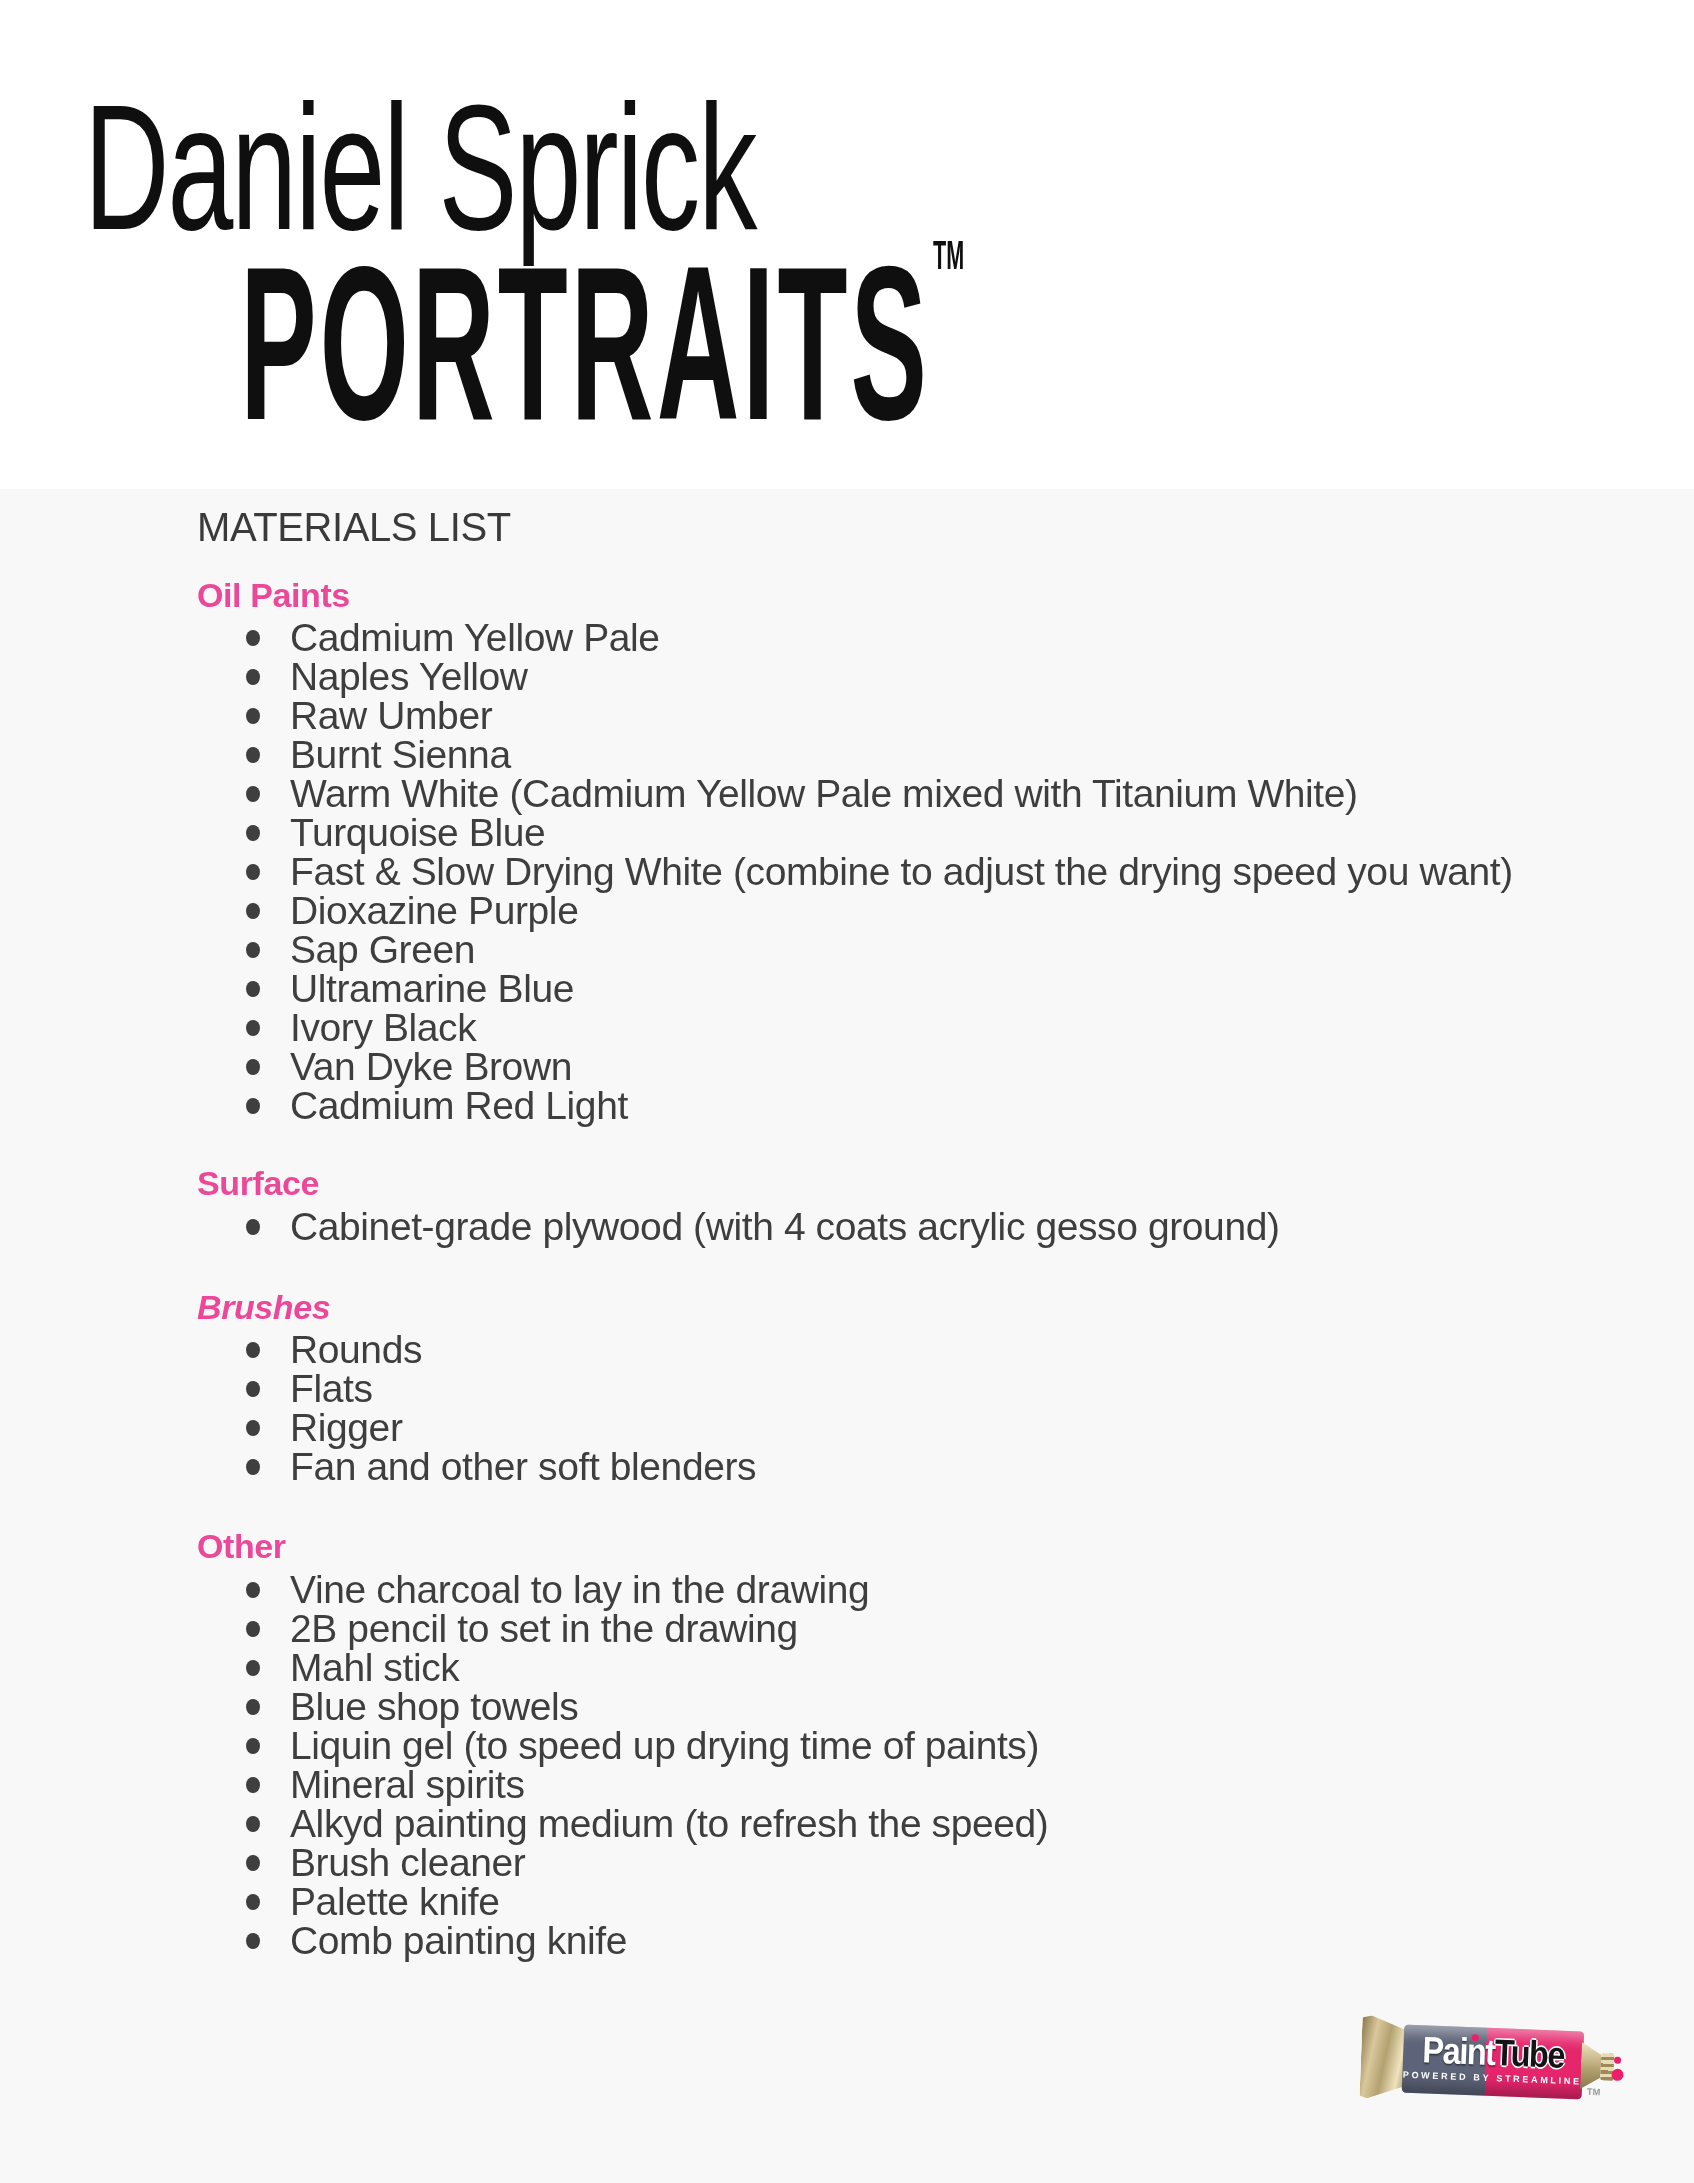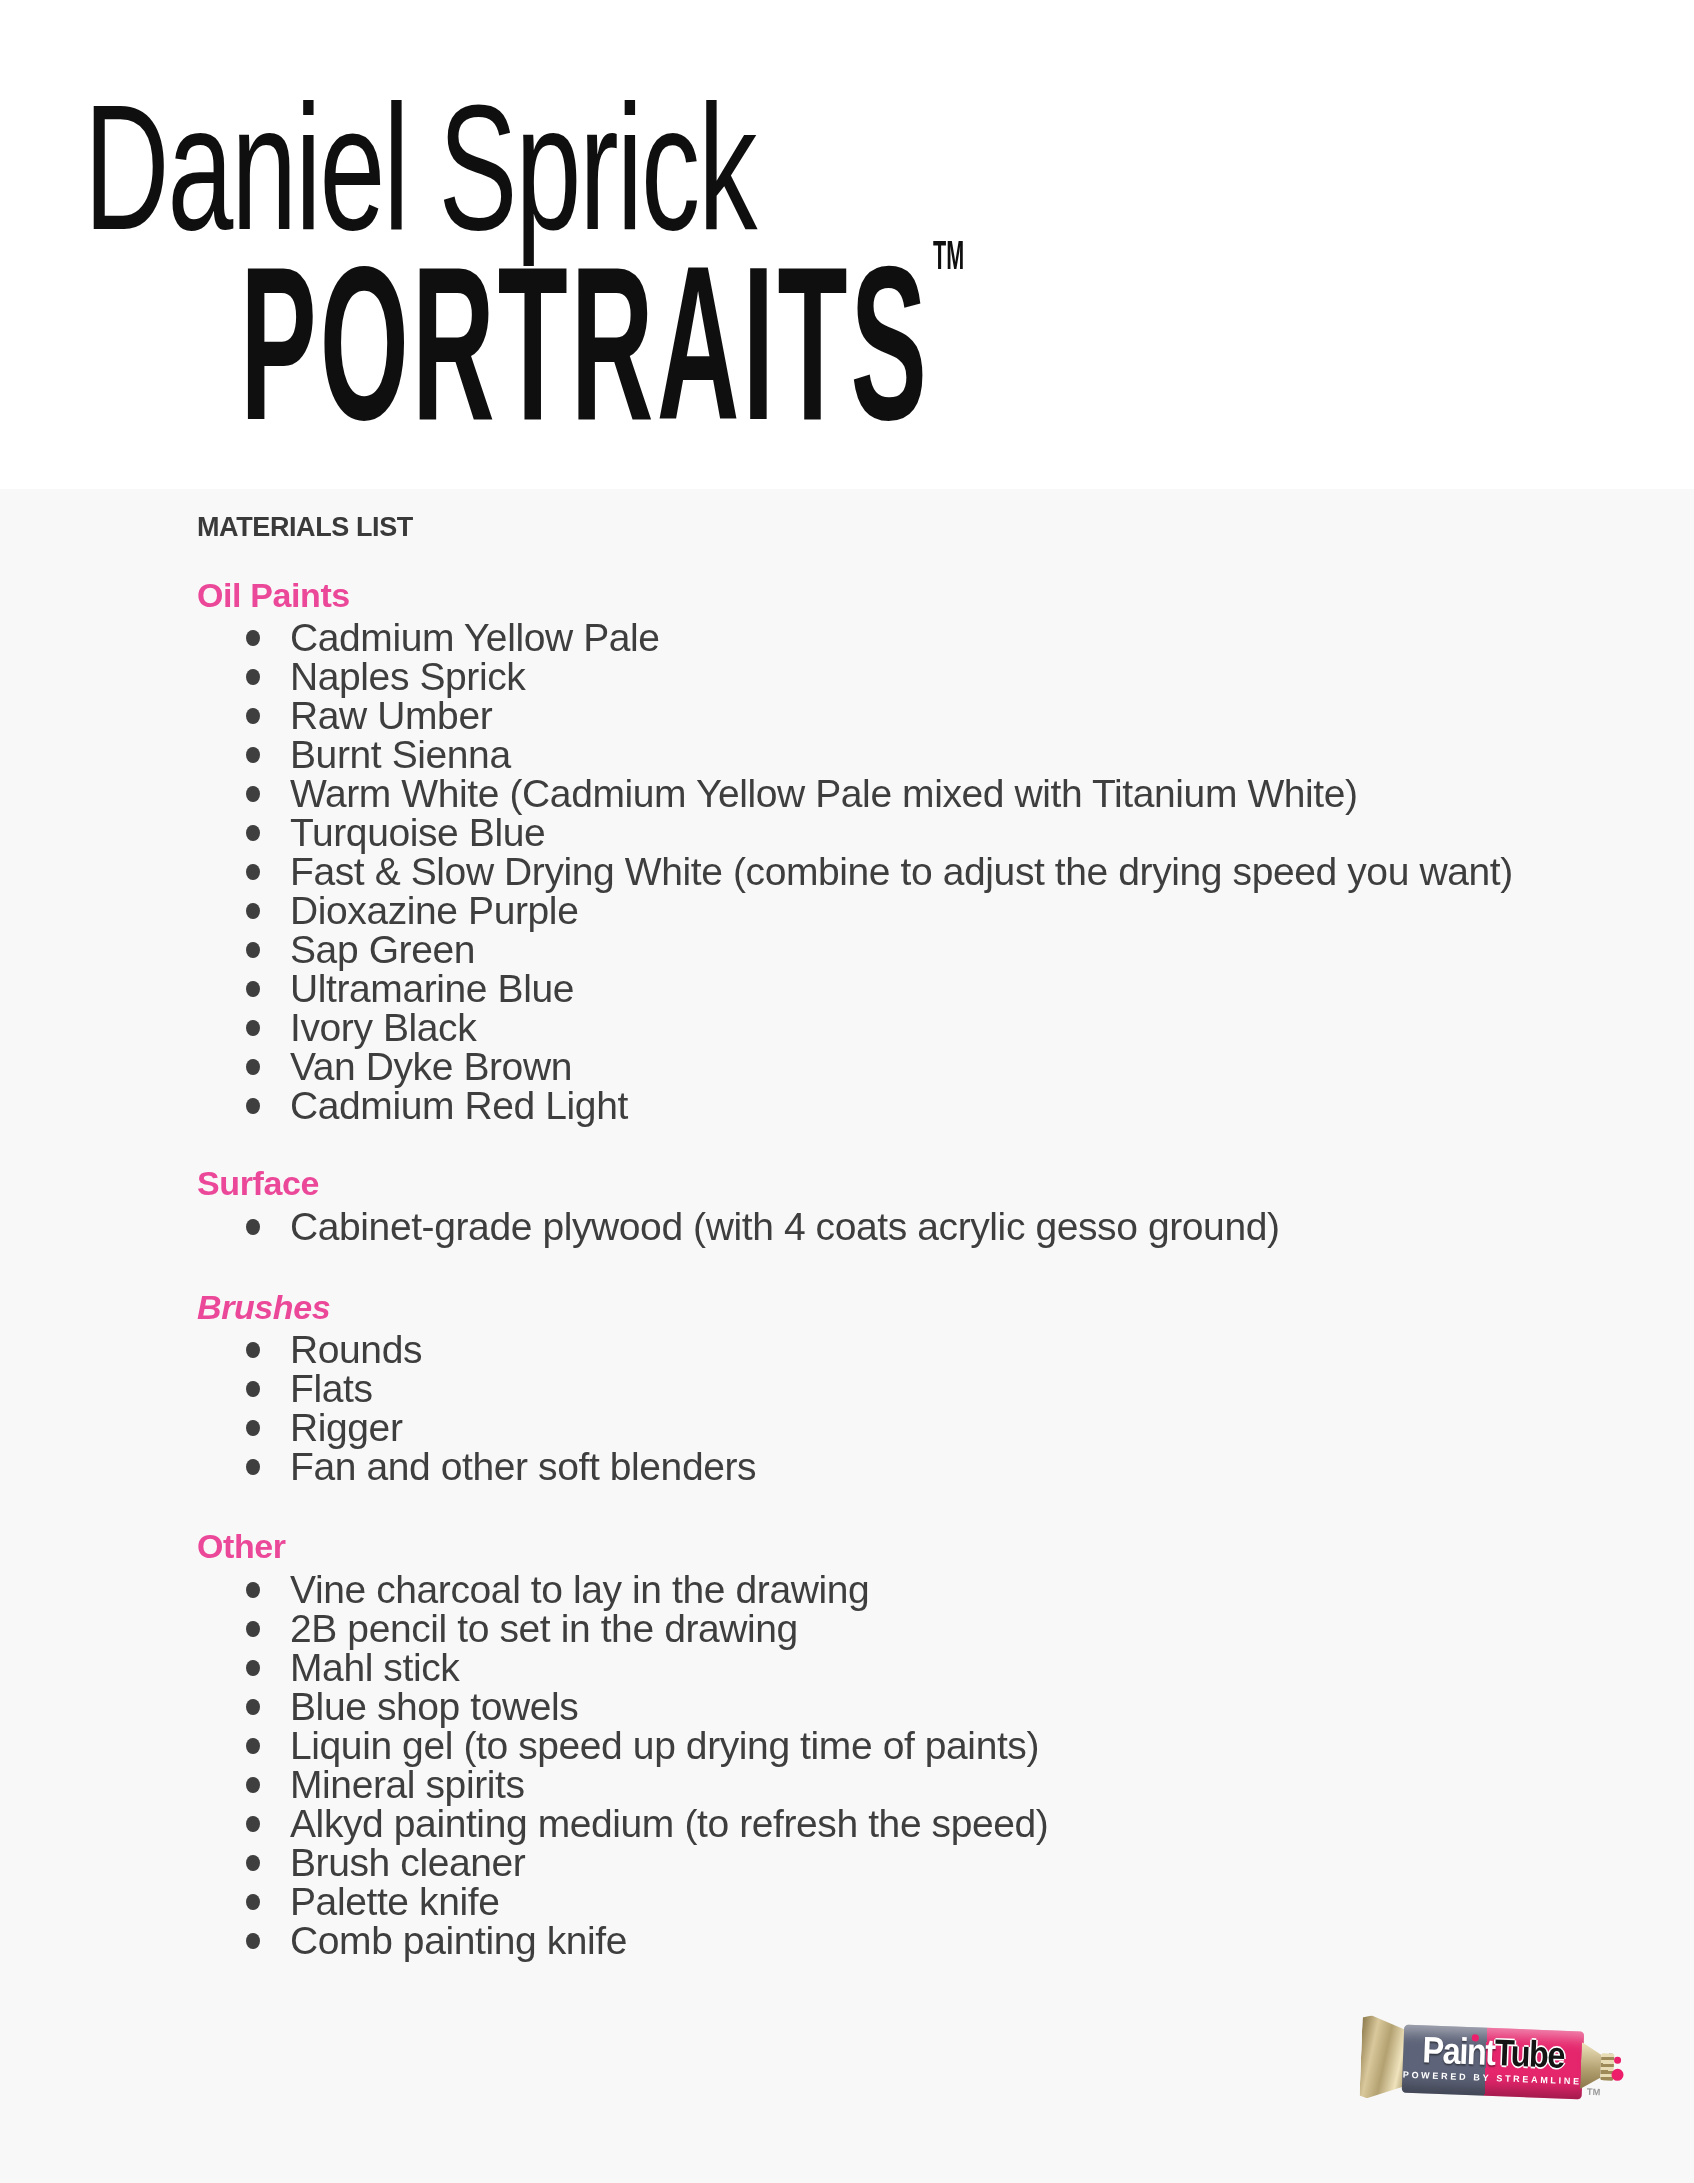--- a/index.html
+++ b/index.html
@@ -56,22 +56,22 @@
     left:5.1px;
   }
   
   .content {
     position:absolute;
     left:197px;
     top:508px;
     width:1389px;
   }
   .doc-heading {
-    font-size:27px;
-    font-weight:bold;
+    font-size:40px;
+    font-weight:normal;
     letter-spacing:-0.4px;
     line-height:39px;
     color:#3a3a3a;
   }
   .section-title {
     font-size:34px;
     font-weight:bold;
     letter-spacing:-0.4px;
     line-height:39px;
     color:#ec4899;
@@ -215,21 +215,21 @@
       <span class="stretch"><span>PORTRAITS</span><span class="tm">TM</span></span>
     </div>
   </div>
 
   <div class="content">
     <div class="doc-heading">MATERIALS LIST</div>
 
     <div class="section-title sec-oil">Oil Paints</div>
     <ul class="items">
       <li><span>Cadmium Yellow Pale</span></li>
-      <li><span>Naples Sprick</span></li>
+      <li><span>Naples Yellow</span></li>
       <li><span>Raw Umber</span></li>
       <li><span>Burnt Sienna</span></li>
       <li><span>Warm White (Cadmium Yellow Pale mixed with Titanium White)</span></li>
       <li><span>Turquoise Blue</span></li>
       <li><span>Fast &amp; Slow Drying White (combine to adjust the drying speed you want)</span></li>
       <li><span>Dioxazine Purple</span></li>
       <li><span>Sap Green</span></li>
       <li><span>Ultramarine Blue</span></li>
       <li><span>Ivory Black</span></li>
       <li><span>Van Dyke Brown</span></li>

